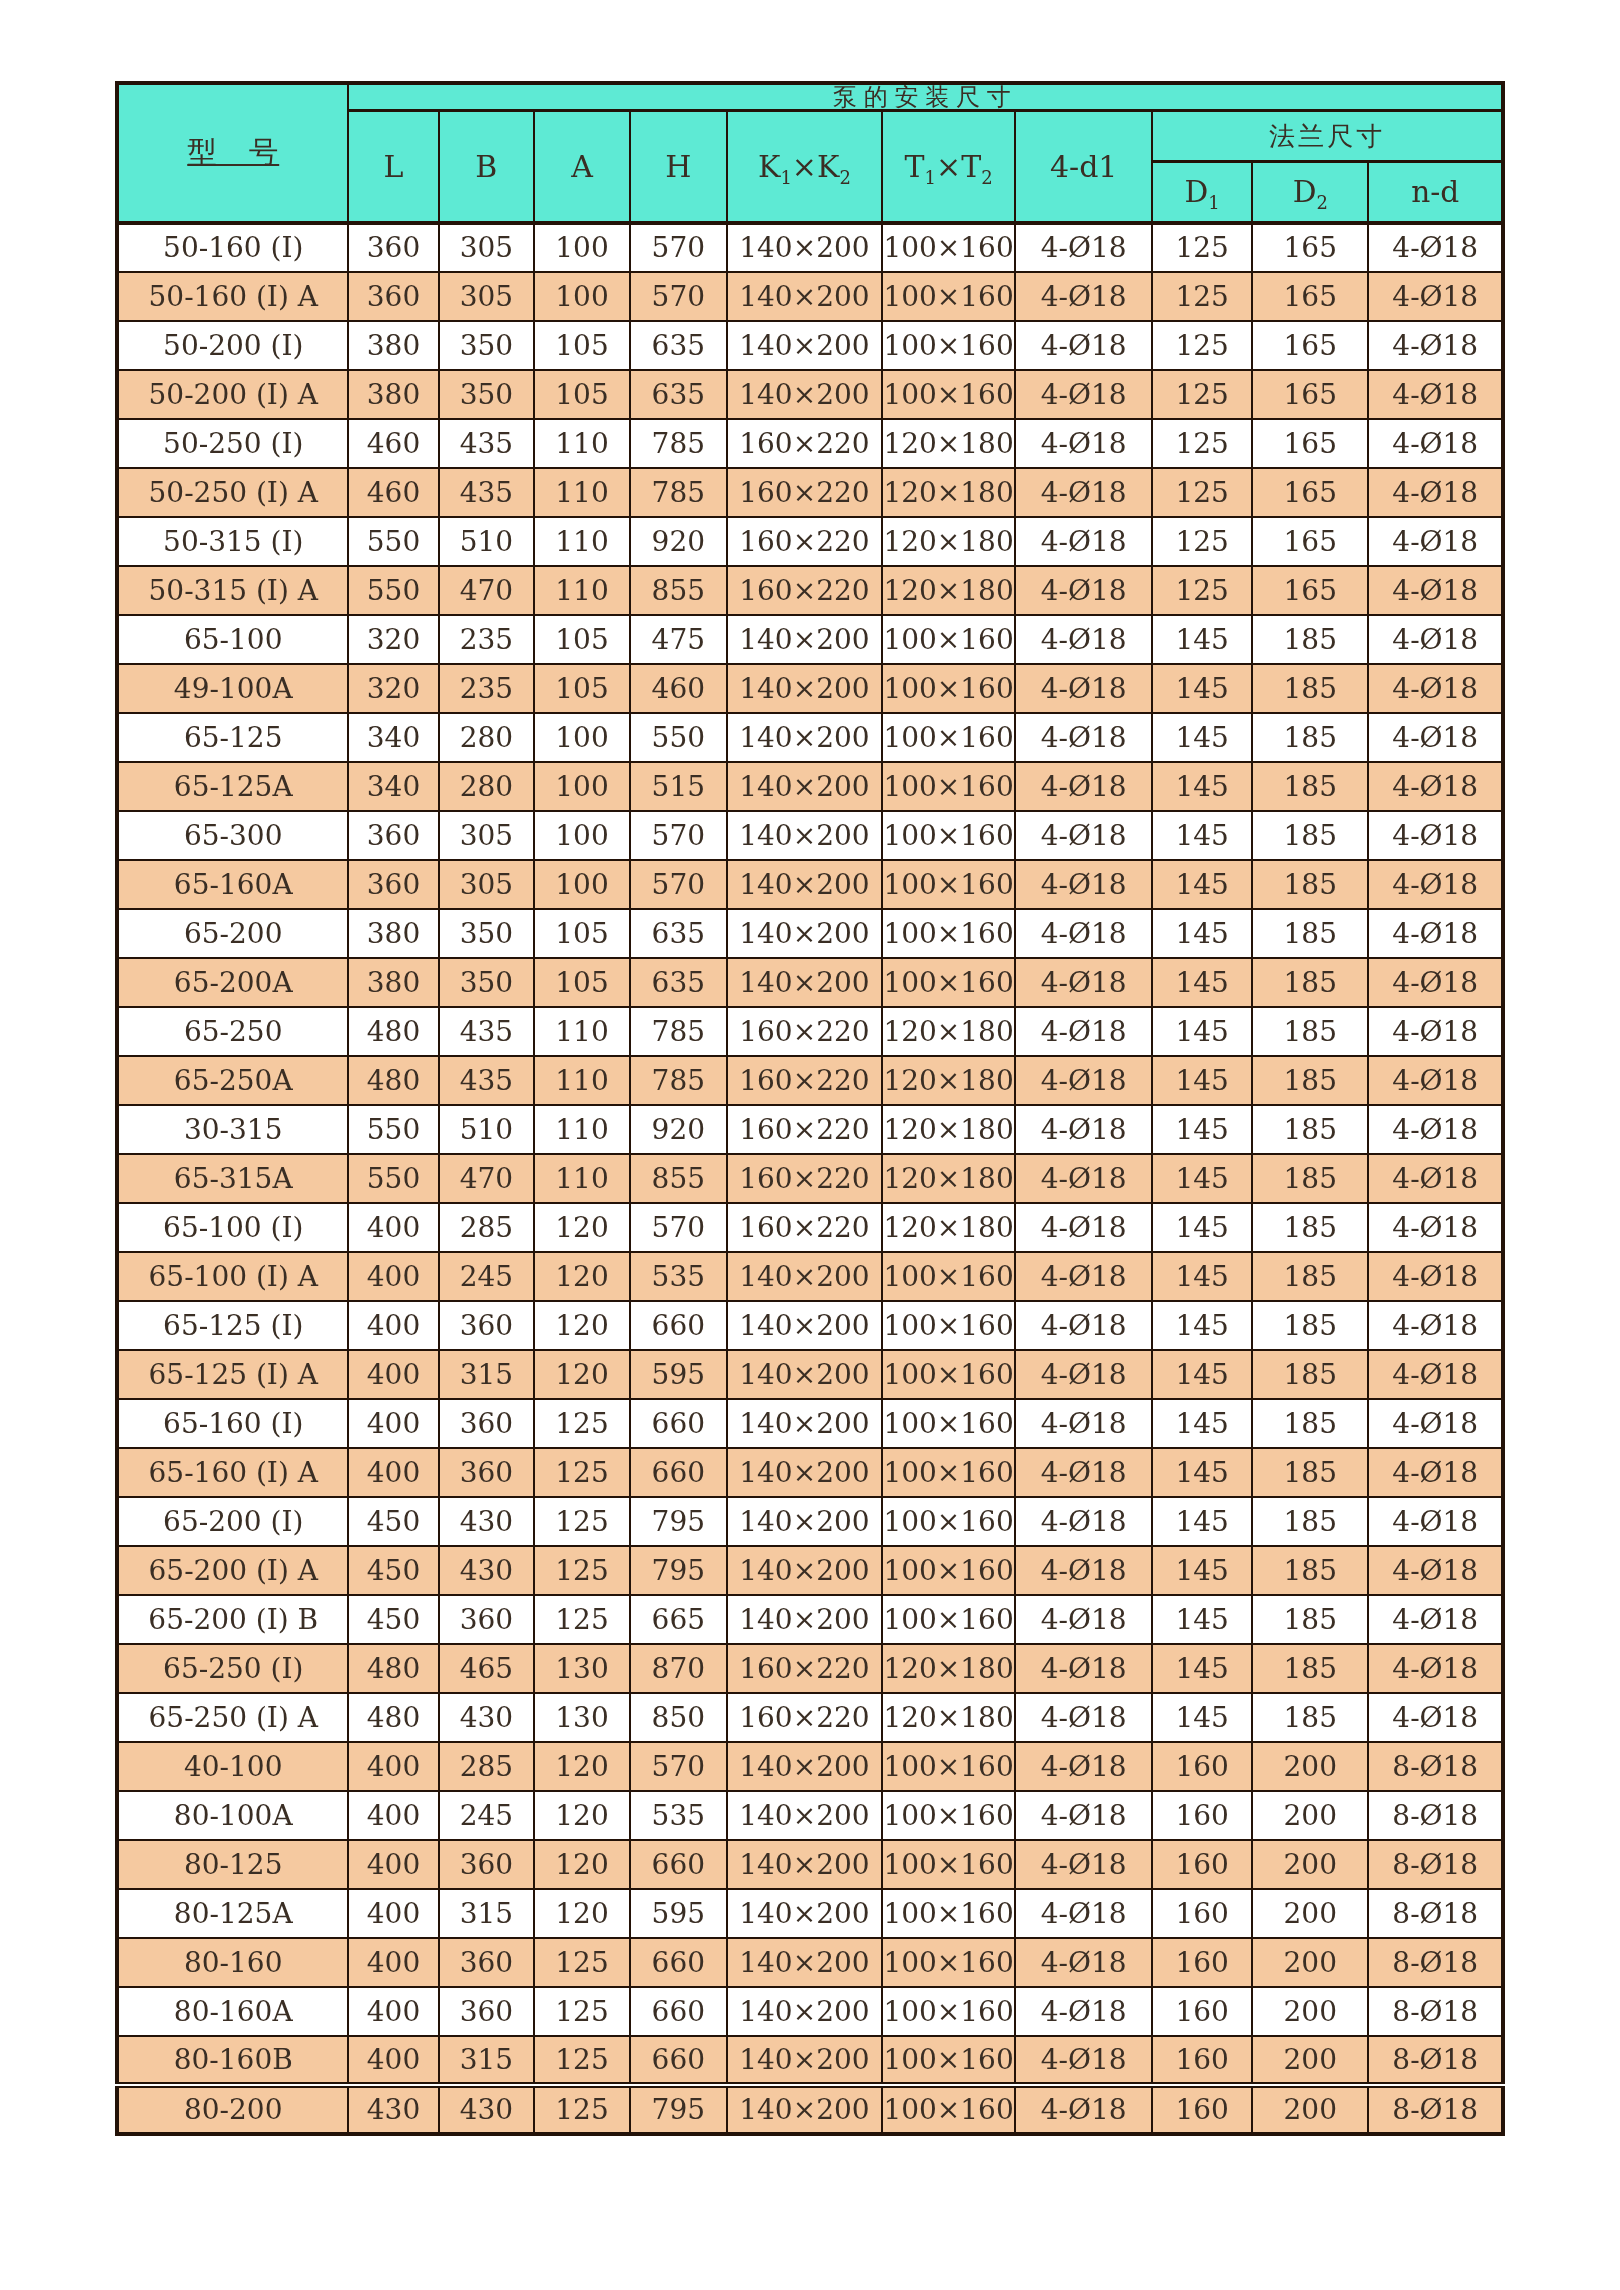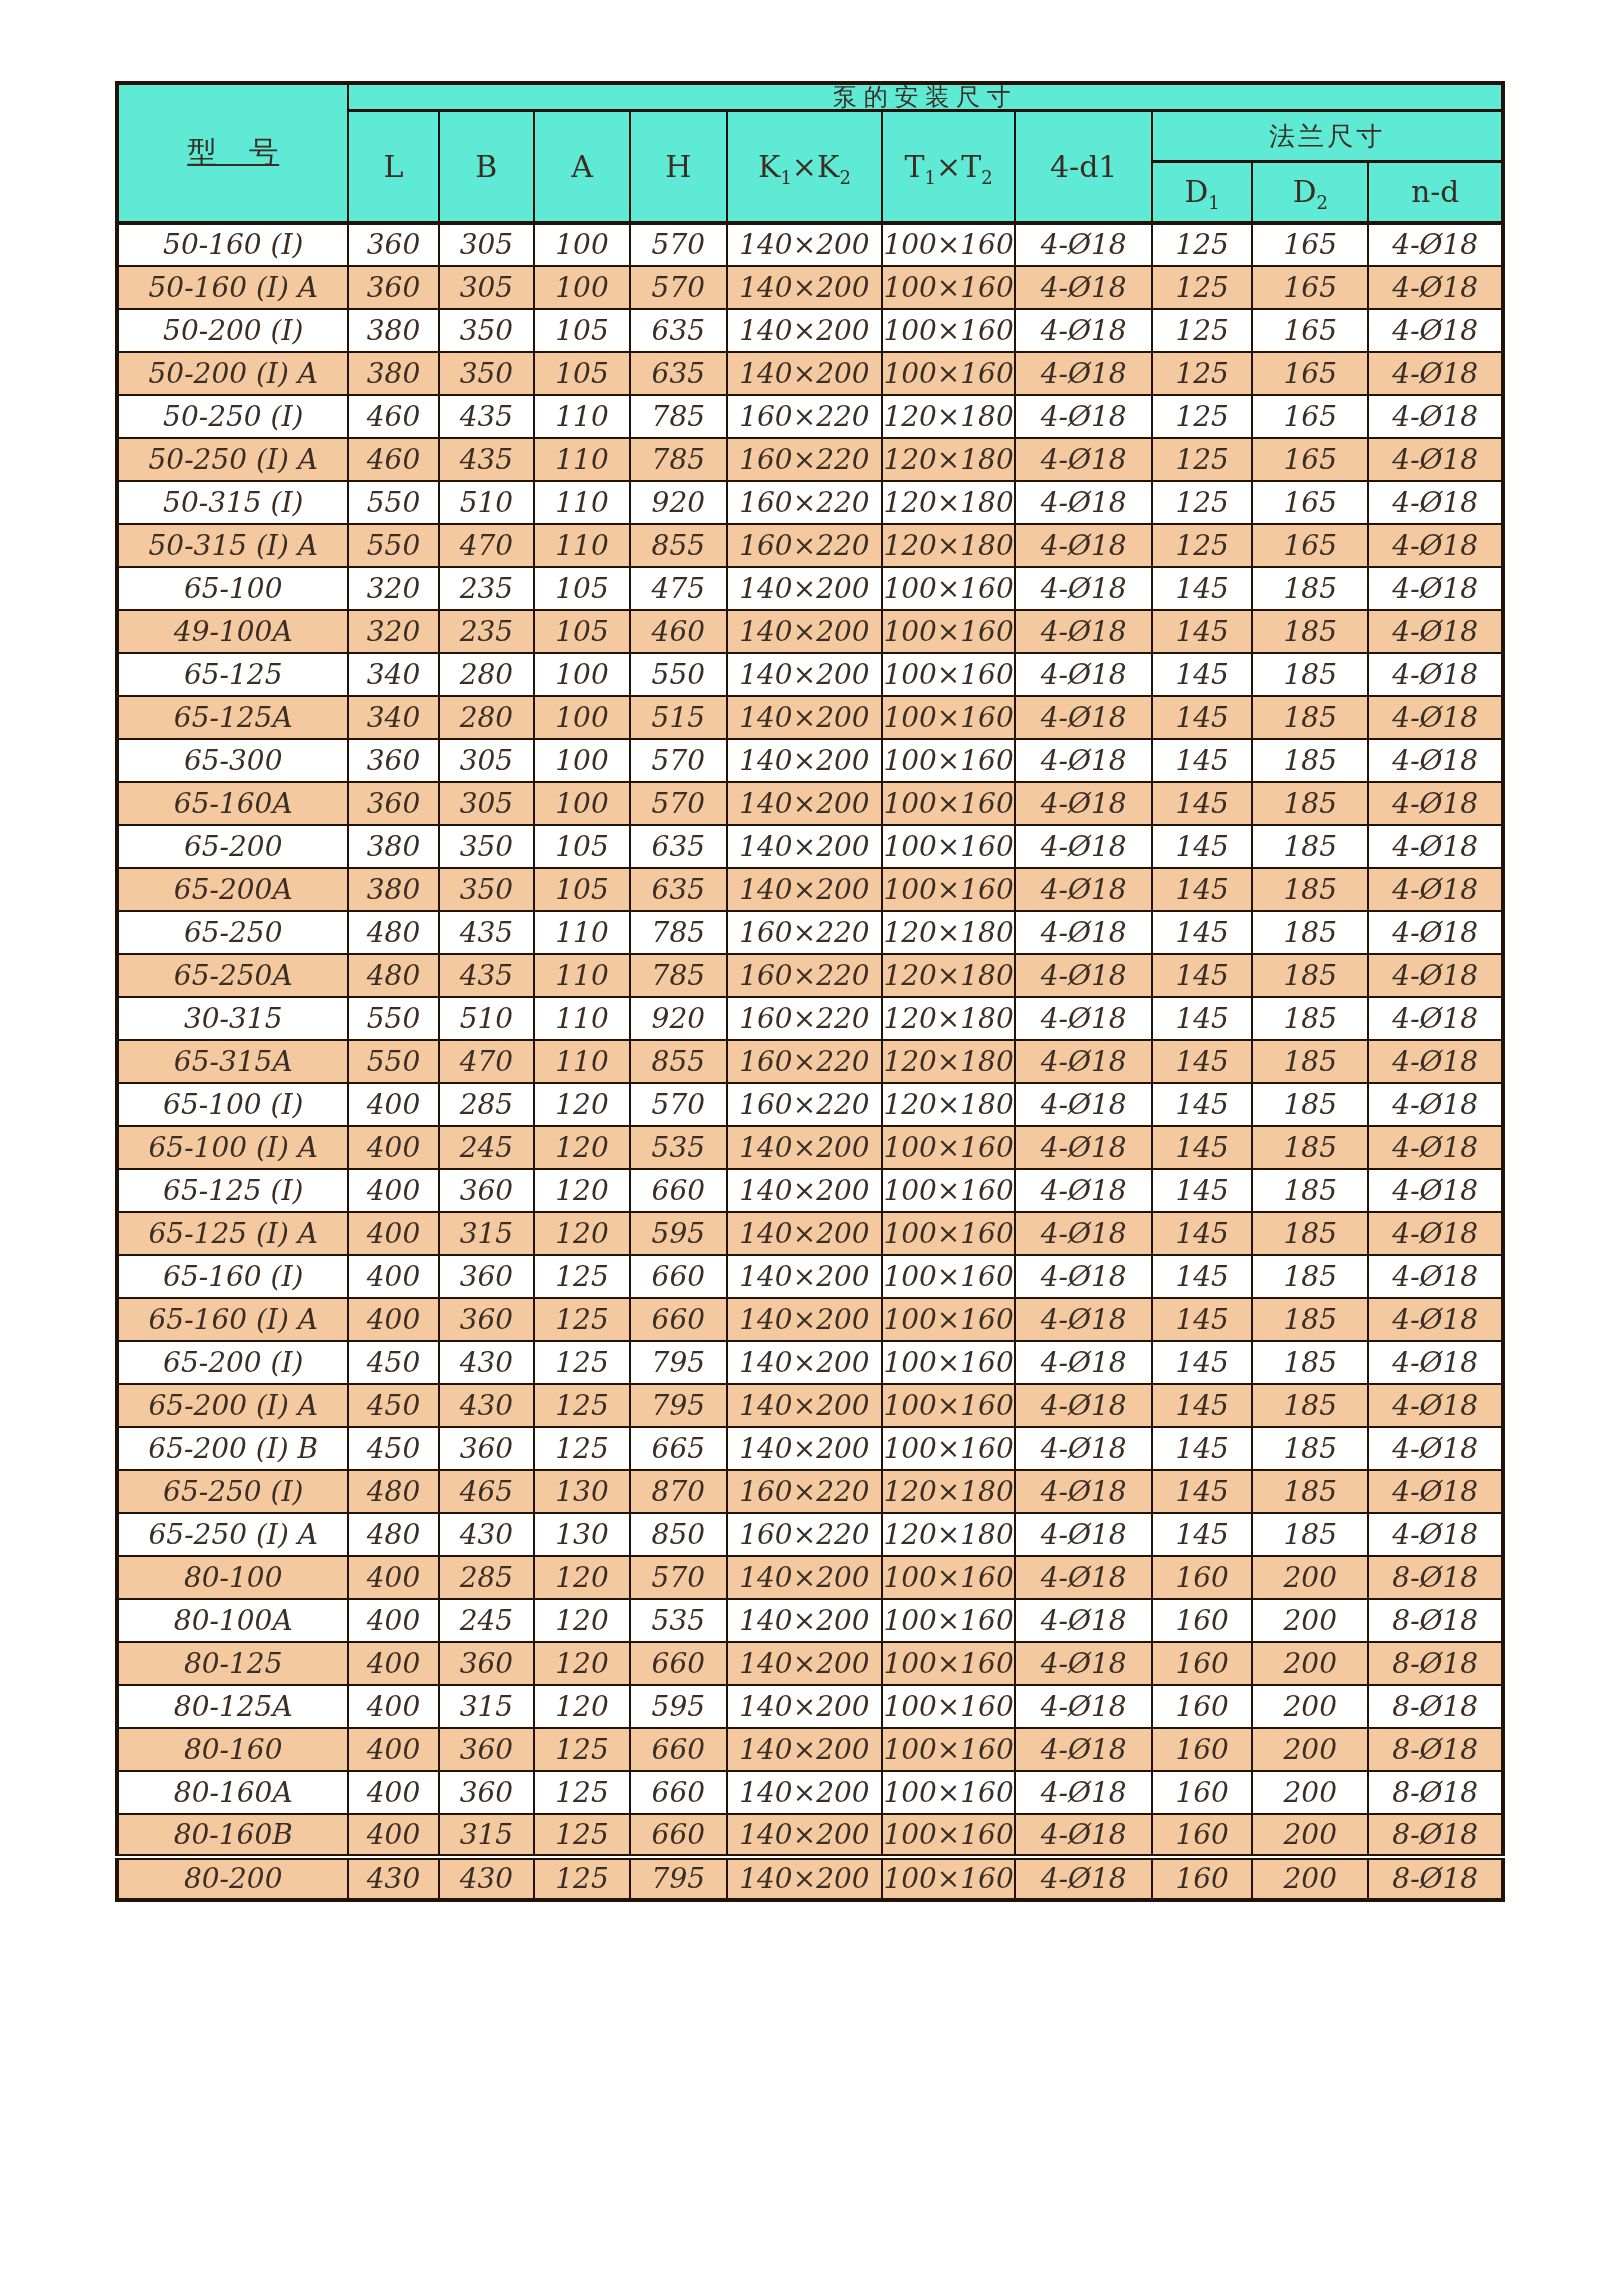--- a/index.html
+++ b/index.html
@@ -48,21 +48,21 @@
     font-size:26px;
     letter-spacing:0.12em;
     border-bottom-width:3.6px !important;
   }
   .th-col{font-size:30px;}
   .th-col sub, .th-sub sub{
     font-size:18px;
     line-height:0;
   }
   .th-sub{font-size:29.6px;}
-  tbody tr{height:43px;font-style:italic;}
+  tbody tr{height:49px;}
   tbody td{
     font-size:28px;
     background:#ffffff;
   }
   tbody tr.shaded td{background:#f5c9a0;}
   tbody tr:first-child td{border-top-width:4.5px;}
   tbody tr.dbl td{border-top:6.3px double #231208;}
   td.model{
     text-align:left;
     padding-left:18px;
@@ -518,21 +518,21 @@
       <td>130</td>
       <td>850</td>
       <td>160×220</td>
       <td>120×180</td>
       <td>4-Ø18</td>
       <td>145</td>
       <td>185</td>
       <td>4-Ø18</td>
     </tr>
         <tr class="shaded">
-      <td class="model">80-100</td>
+      <td class="model">40-100</td>
       <td>400</td>
       <td>285</td>
       <td>120</td>
       <td>570</td>
       <td>140×200</td>
       <td>100×160</td>
       <td>4-Ø18</td>
       <td>160</td>
       <td>200</td>
       <td>8-Ø18</td>

